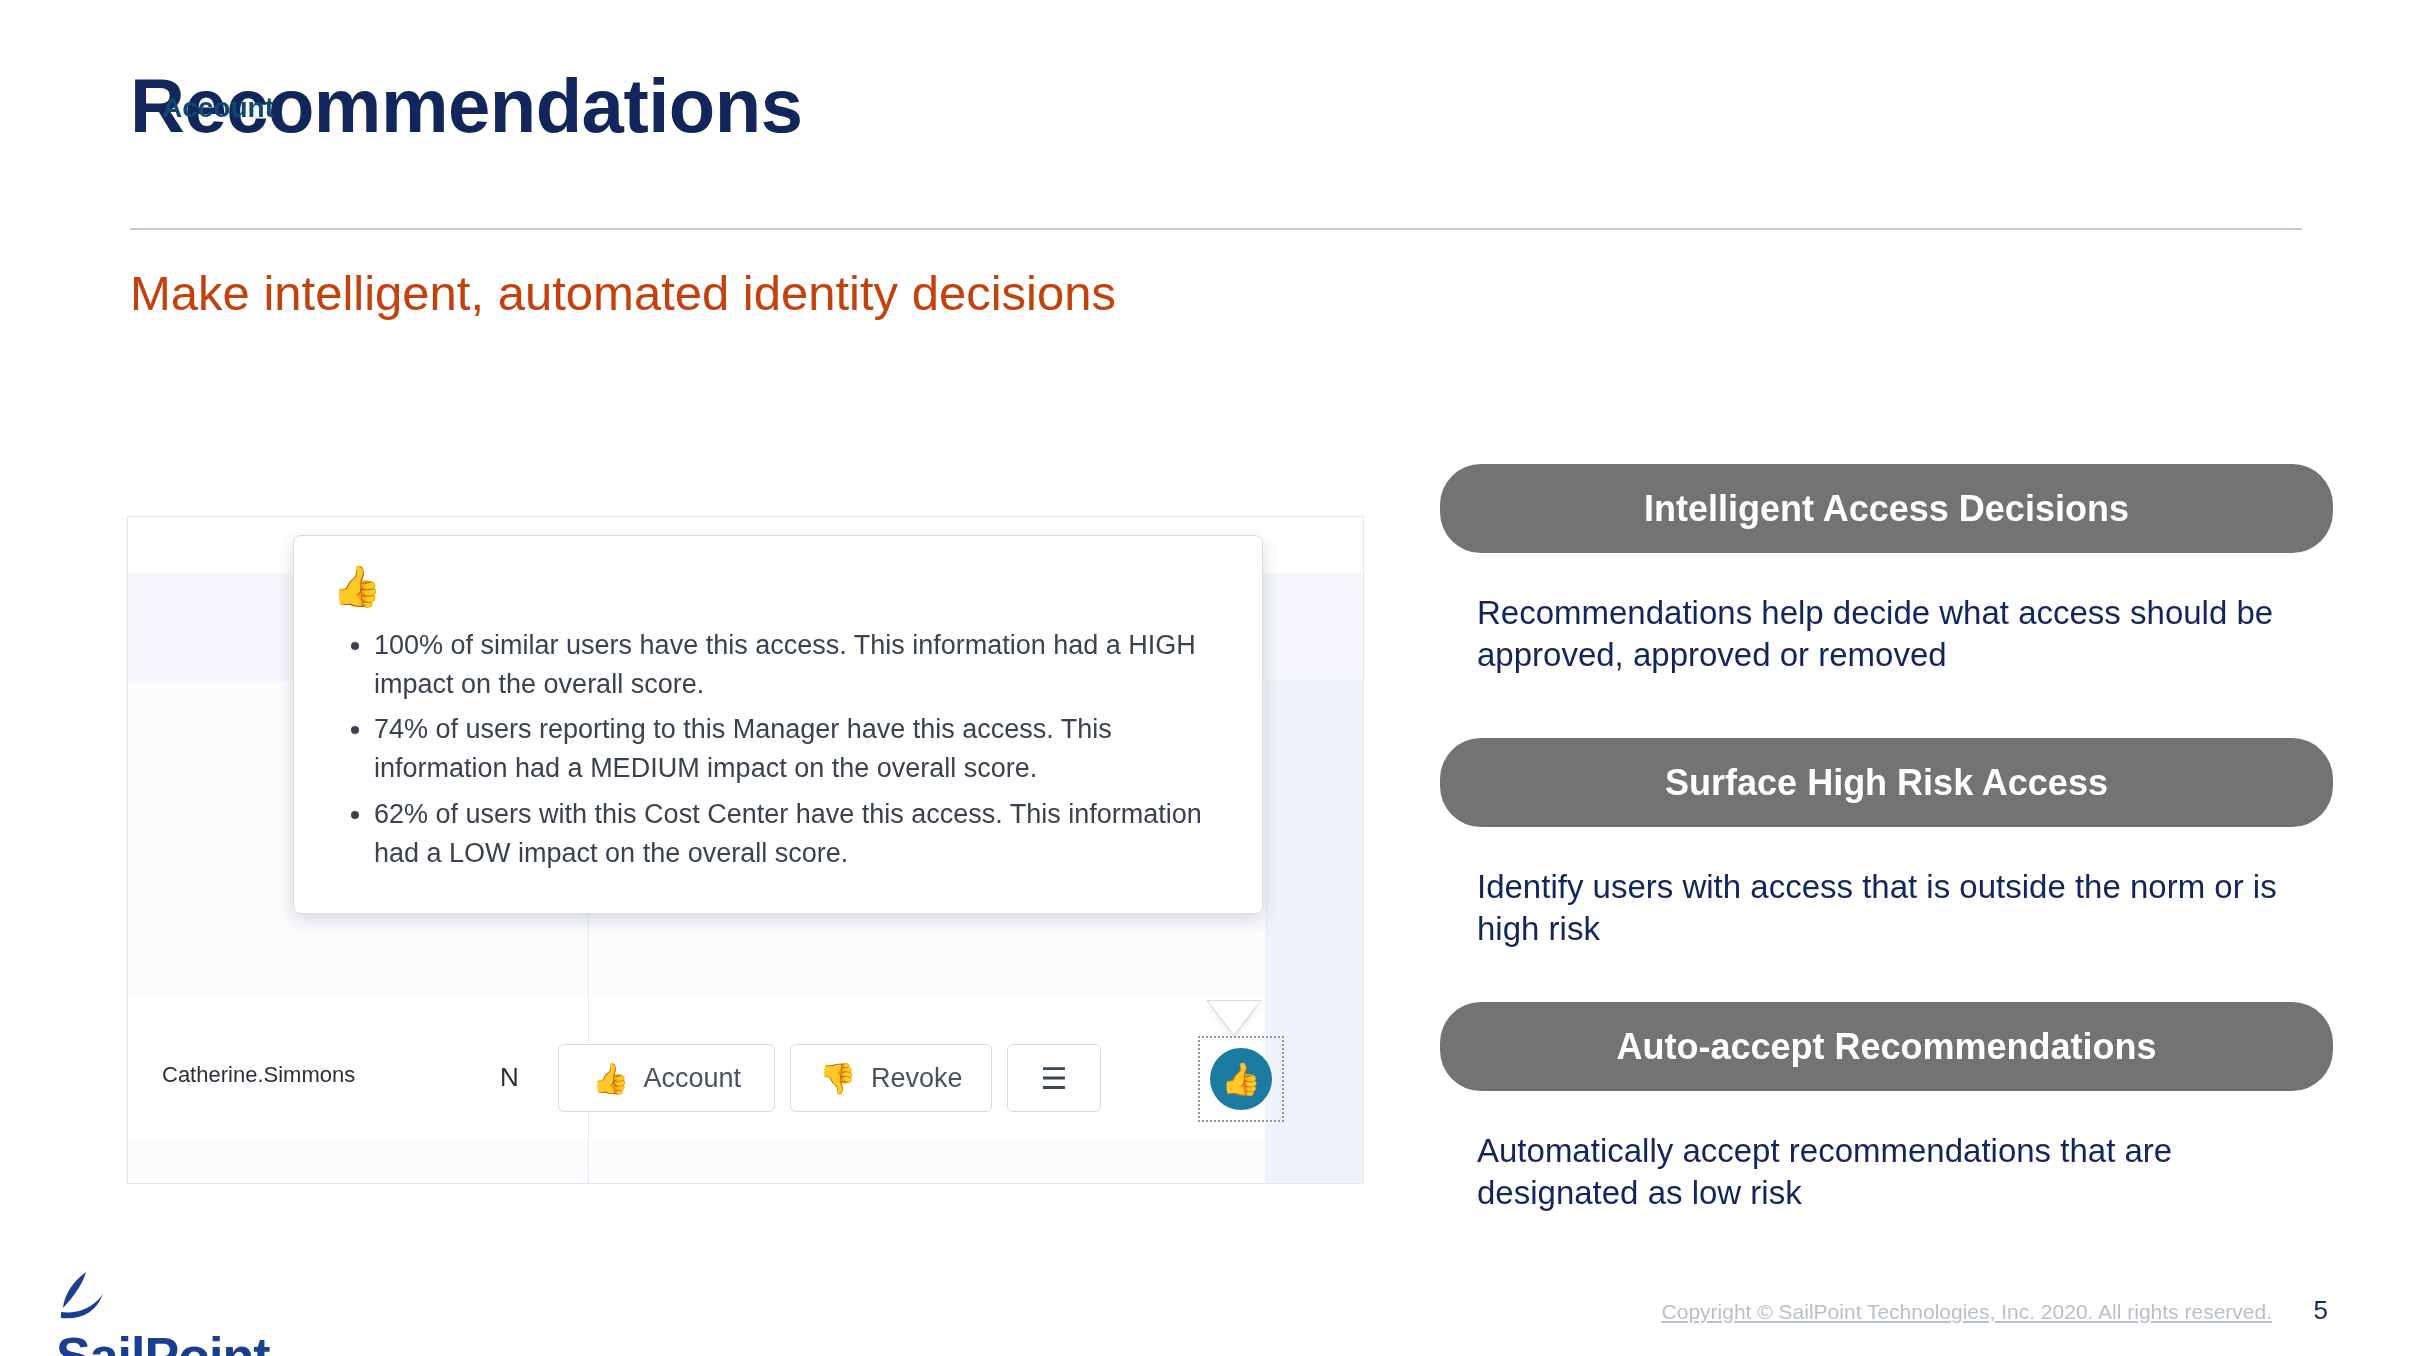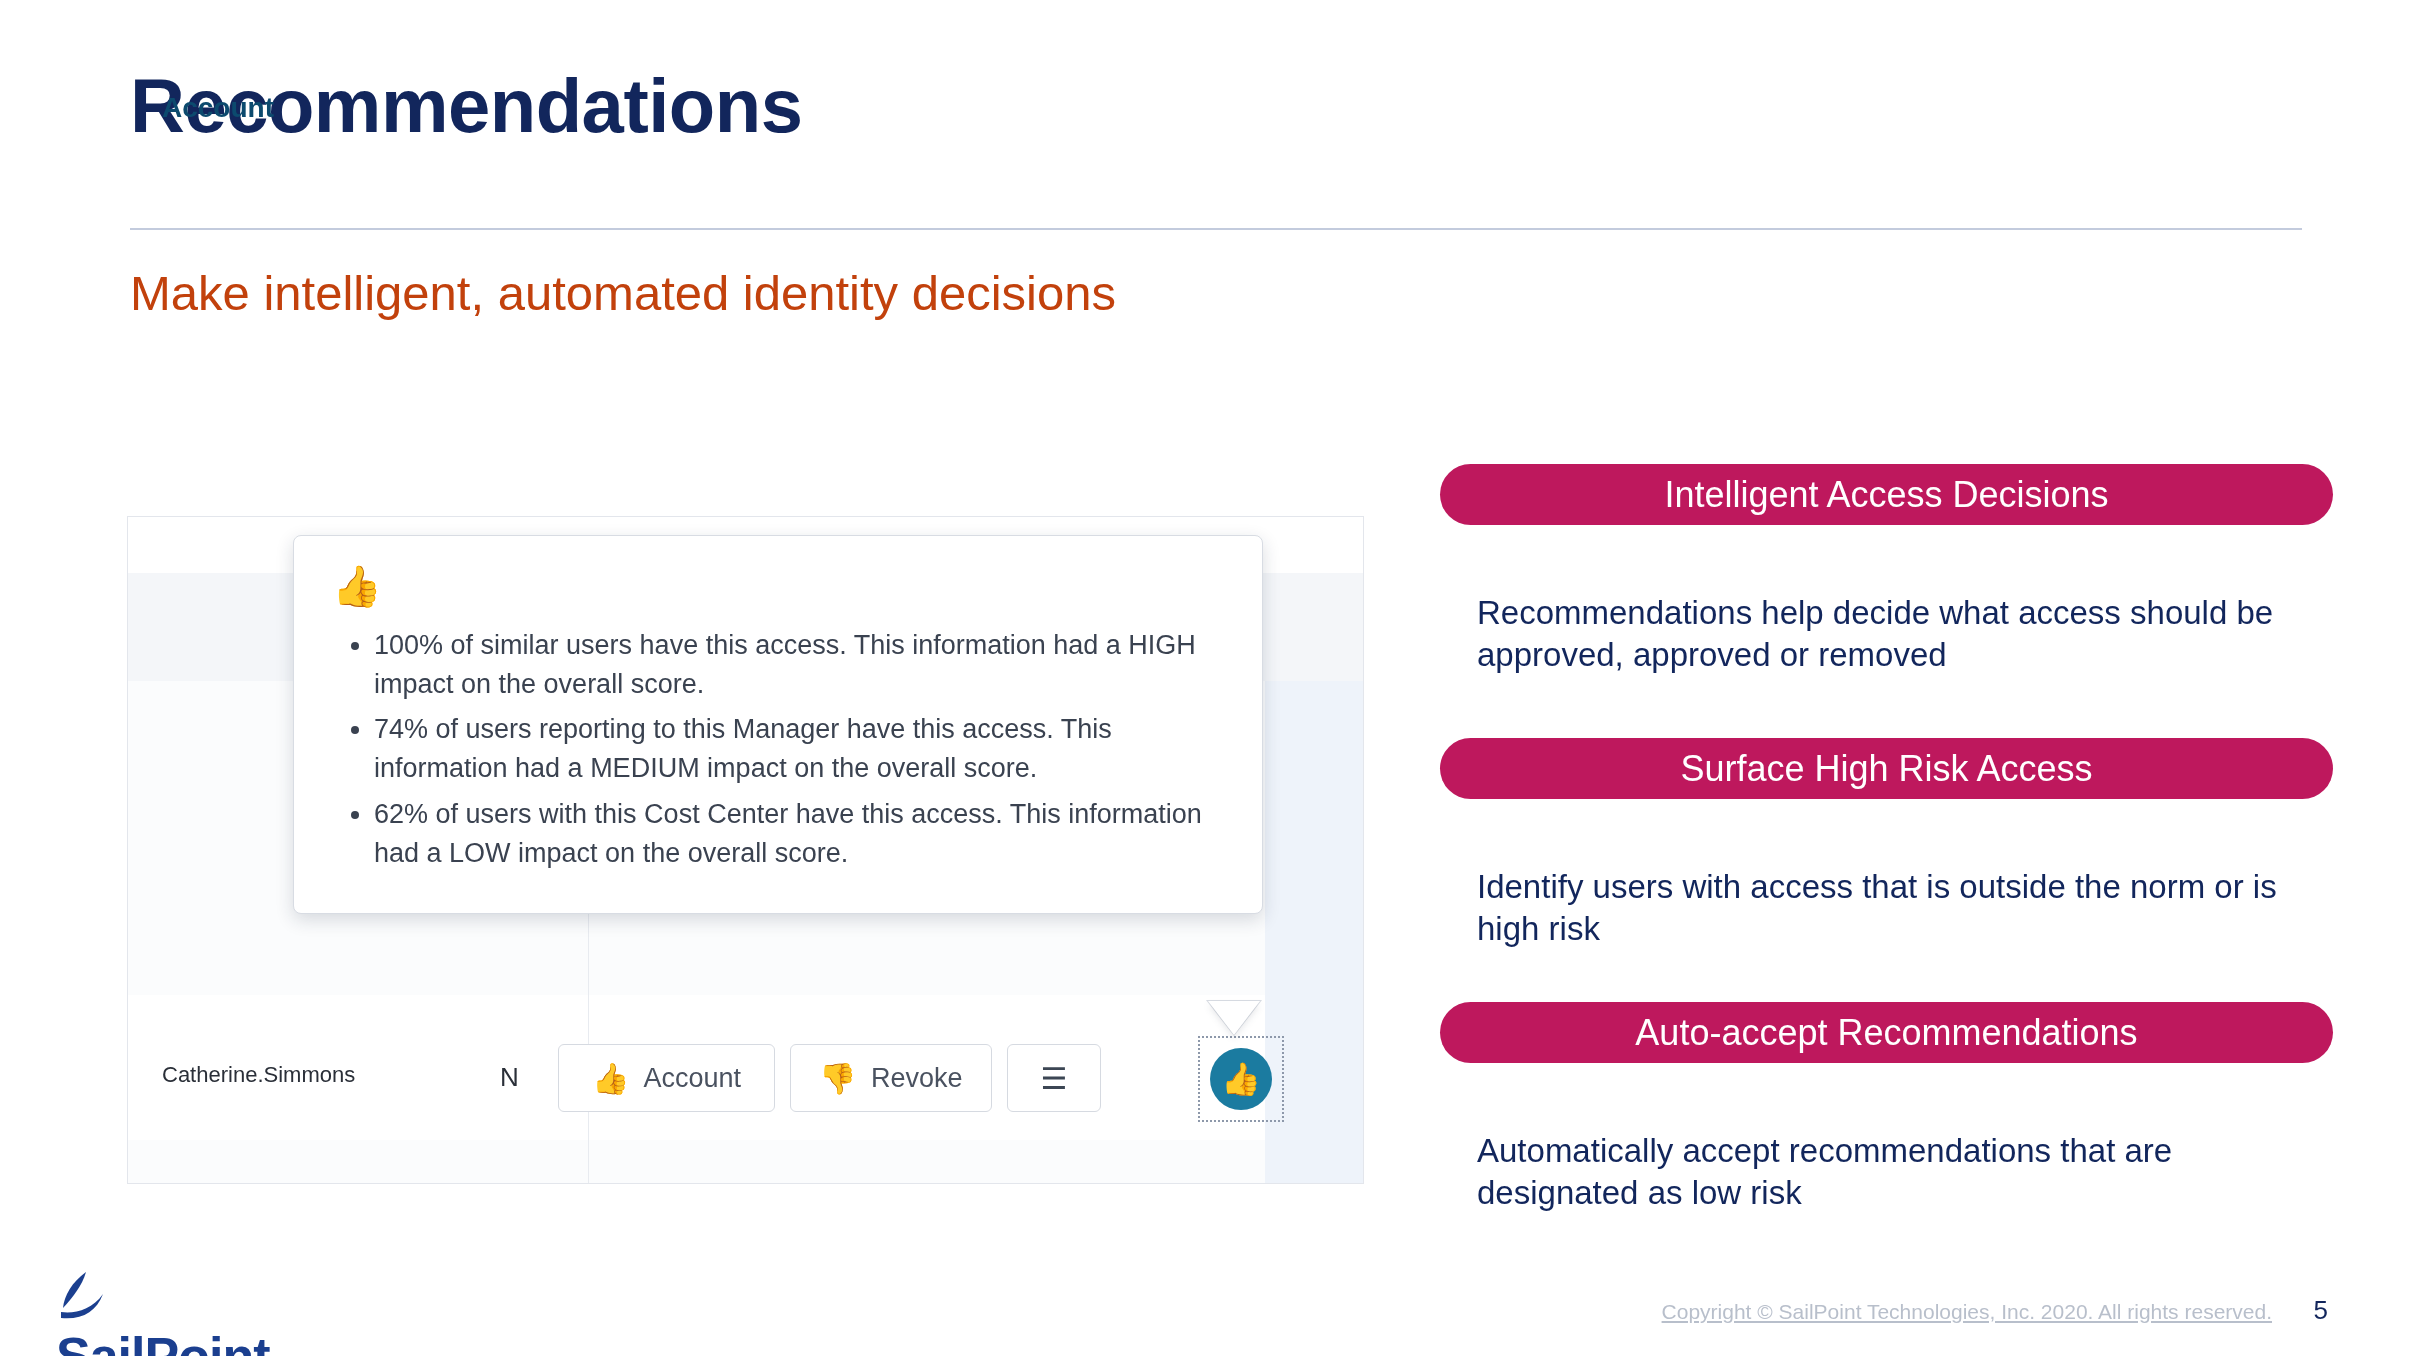--- a/index.html
+++ b/index.html
@@ -230,26 +230,26 @@
     border-left: 28px solid transparent;
     border-right: 28px solid transparent;
     border-top: 36px solid #d8dce3;
   }
 
   
   .pill {
     position: absolute;
     left: 1440px;
     width: 893px;
-    height: 61px;
-    background: #be185d;
+    height: 89px;
+    background: #737373;
     border-radius: 41px;
     color: #ffffff;
     font-size: 36px;
-    font-weight: normal;
+    font-weight: bold;
     display: flex;
     align-items: center;
     justify-content: center;
     text-align: center;
   }
   .pill-desc {
     position: absolute;
     left: 1477px;
     width: 860px;
     font-size: 33px;

